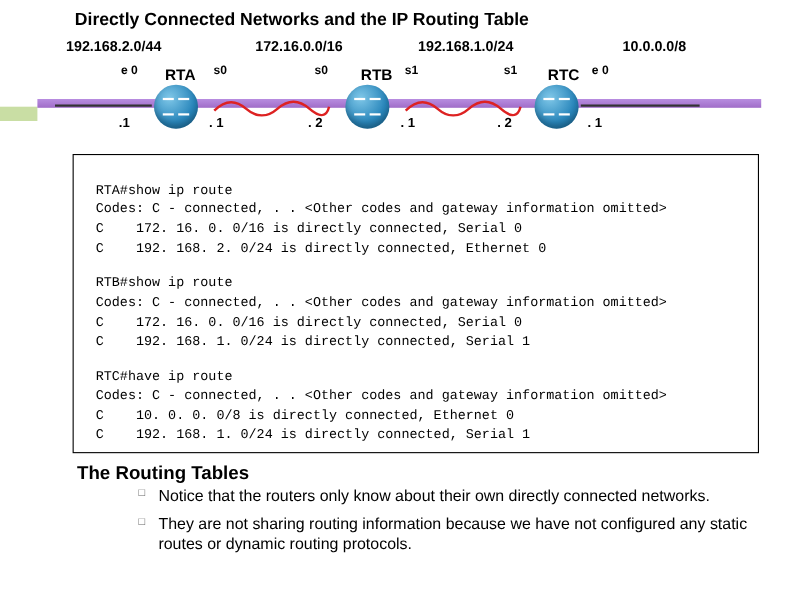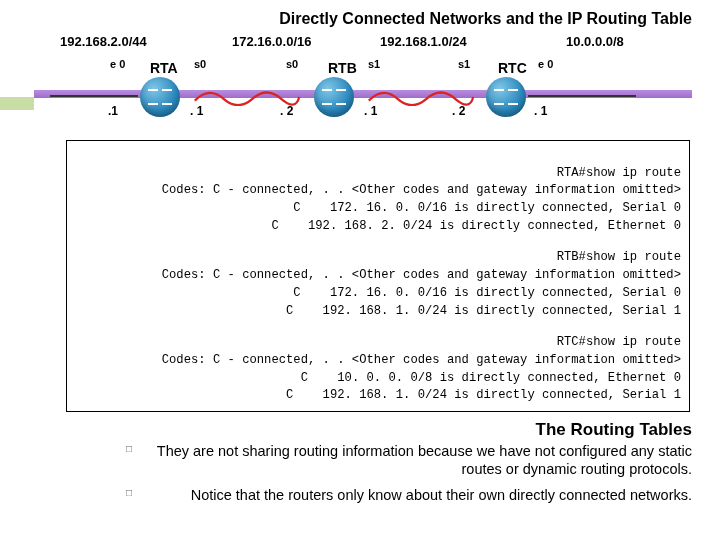--- a/index.html
+++ b/index.html
@@ -1,16 +1,16 @@
 <!DOCTYPE html>
 <html><head>
 <meta charset="utf-8">
 <style>
   body { margin: 0; padding: 0; font-family: Arial, sans-serif; background: #fff; width: 720px; height: 540px; overflow: hidden; }
-  .page { padding: 6px 28px 0 68px; text-align: right; }
+  .page { padding: 6px 28px 0 68px; }
   .title { font-weight: bold; font-size: 16px; margin: 4px 0 6px 0; }
   .diagram { position: relative; height: 100px; margin-bottom: 6px; }
   .purplebar { position: absolute; left: -34px; right: 0; top: 56px; height: 8px; background: linear-gradient(#b88de0,#a06dc8); }
   .greensquare { position: absolute; left: -68px; top: 63px; width: 34px; height: 13px; background: #c9dea4; }
   .net-label { position: absolute; top: 0; font-weight: bold; font-size: 13px; }
   .if-label { position: absolute; top: 24px; font-weight: bold; font-size: 11px; }
   .r-name { position: absolute; top: 26px; font-weight: bold; font-size: 14px; }
   .router {
     position: absolute; top: 43px; width: 40px; height: 40px; border-radius: 50%;
     background: radial-gradient(circle at 35% 30%, #7fc7e8, #2986bb 60%, #1a6b9a);
@@ -28,21 +28,21 @@
   .wave svg { width: 100%; height: 100%; }
   .dotline { position: absolute; top: 61px; border-top: 2px solid #333; }
   .ip-sub { position: absolute; top: 70px; font-size: 12px; font-weight: bold; }
   .codebox {
     border: 1.5px solid #000; margin: 0 2px 0 -2px; padding: 6px 8px 6px 20px;
     font-family: "Courier New", monospace; font-size: 12.2px; line-height: 1.45;
     white-space: pre;
   }
   .codebox .block { margin-bottom: 14px; }
   .codebox .block:last-child { margin-bottom: 0; }
-  .subhead { font-weight: bold; font-size: 17px; margin: 8px 0 2px 14px; }
+  .subhead { font-weight: bold; font-size: 17px; margin: 8px 0 2px 2px; }
   .bullets { margin: 2px 0 0 18px; font-size: 14.5px; }
   .bullets li { list-style: none; position: relative; padding-left: 18px; margin-bottom: 8px; line-height: 1.25; }
   .bullets li::before { content: "□"; position: absolute; left: 0; top: 1px; font-size: 10px; color: #666; }
 </style>
 </head>
 <body>
 
 <div class="page">
   <div class="title">Directly Connected Networks and the IP Routing Table</div>
 
@@ -91,23 +91,23 @@
     <div class="ip-sub" style="left:466px">. 1</div>
   </div>
 
   <div class="codebox">
 <div class="block"><span>RTA#show ip route</span>
 <span>Codes: C - connected, . . &lt;Other codes and gateway information omitted&gt;</span>
 <span>C    172. 16. 0. 0/16 is directly connected, Serial 0</span>
 <span>C    192. 168. 2. 0/24 is directly connected, Ethernet 0</span></div><div class="block"><span>RTB#show ip route</span>
 <span>Codes: C - connected, . . &lt;Other codes and gateway information omitted&gt;</span>
 <span>C    172. 16. 0. 0/16 is directly connected, Serial 0</span>
-<span>C    192. 168. 1. 0/24 is directly connected, Serial 1</span></div><div class="block"><span>RTC#show ip route</span>
+<span>C    192. 168. 1. 0/24 is directly connected, Serial 1</span></div><div class="block"><span>RTC#have ip route</span>
 <span>Codes: C - connected, . . &lt;Other codes and gateway information omitted&gt;</span>
 <span>C    10. 0. 0. 0/8 is directly connected, Ethernet 0</span>
 <span>C    192. 168. 1. 0/24 is directly connected, Serial 1</span></div></div>
 
   <div class="subhead">The Routing Tables</div>
   <ul class="bullets">
+    <li>Notice that the routers only know about their own directly connected networks.</li>
     <li>They are not sharing routing information because we have not configured any static routes or dynamic routing protocols.</li>
-    <li>Notice that the routers only know about their own directly connected networks.</li>
   </ul>
 </div>
 
 </body></html>

